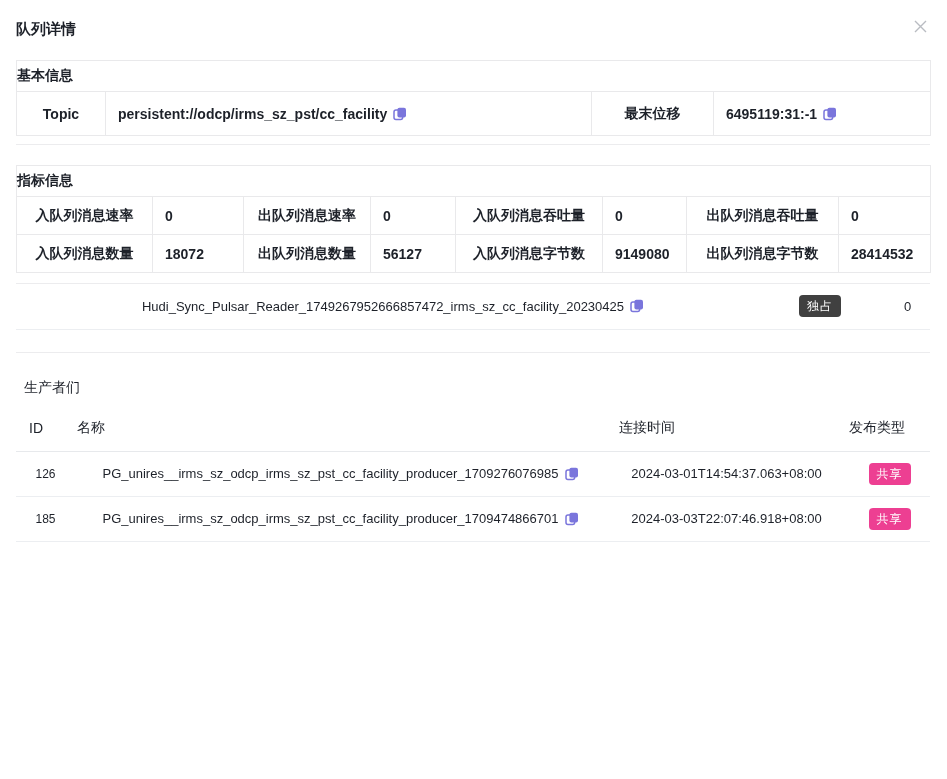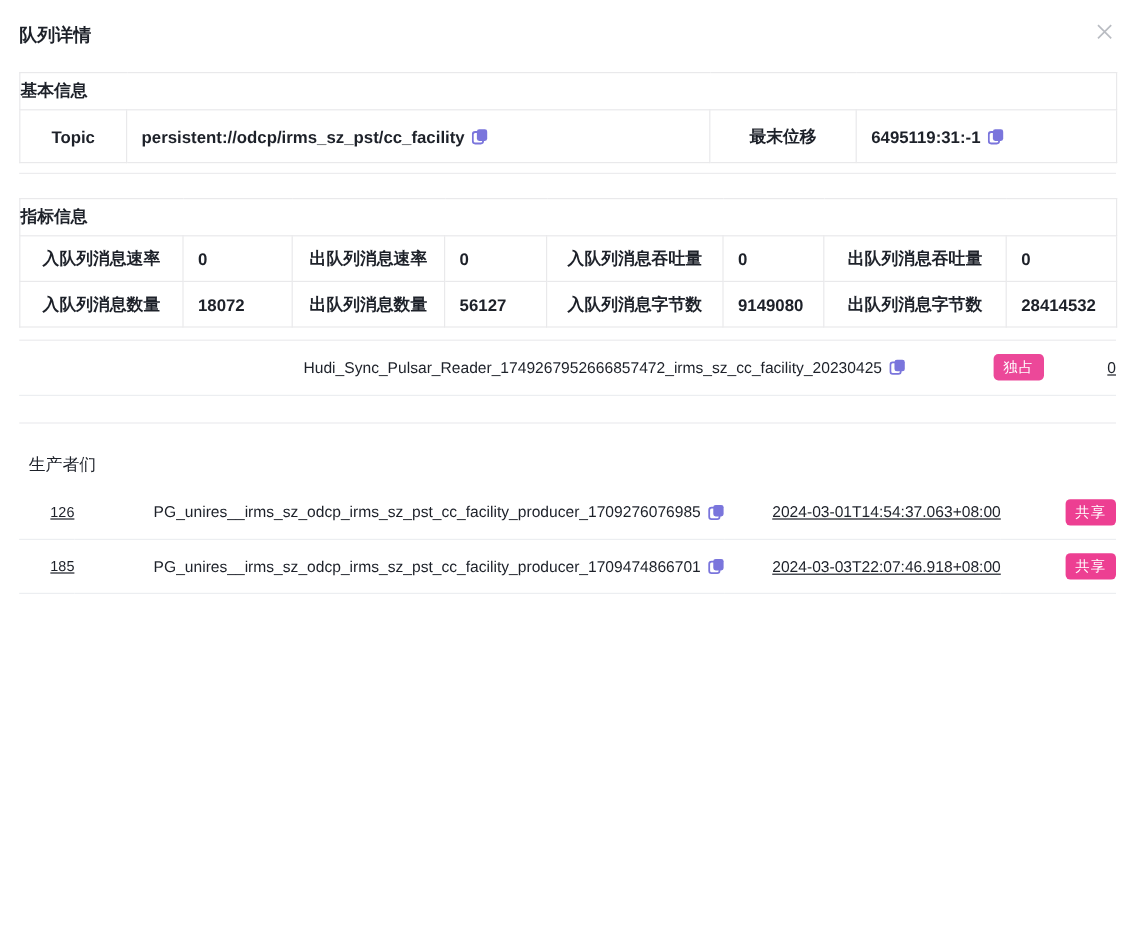--- a/index.html
+++ b/index.html
@@ -35,22 +35,22 @@
   
   .section-title { font-size: 14px; color: #1d2129; margin: 26px 0 8px 8px; }
 
   
   .ltable { width: 914px; border-collapse: collapse; table-layout: fixed; }
   .ltable th {
     font-size: 14px; font-weight: normal; color: #1d2129; text-align: left;
     padding: 14px 0 14px 15px; border-bottom: 1px solid #e7e9ec;
   }
   .ltable td {
-    font-size: 13px; color: #1d2129; text-align: right;
-    padding: 0 0 0 15px; height: 45px; border-bottom: 1px solid #eceef1; text-decoration: underline;
+    font-size: 13px; color: #1d2129; text-align: center;
+    padding: 0 0 0 15px; height: 45px; border-bottom: 1px solid #eceef1;
   }
   .cell-flex { display: inline-flex; align-items: center; gap: 6px; }
 
   
   .badge {
     display: inline-block; color: #fff; font-size: 12px; line-height: 1;
     padding: 5px 8px; border-radius: 4px; letter-spacing: 1px;
   }
 
   
@@ -166,37 +166,43 @@
         <span class="cell-flex">
           <span>Hudi_Sync_Pulsar_Reader_1749267952666857472_irms_sz_cc_facility_20230425</span>
           <button class="copy-btn"><span class="copy-icon">
   <svg width="14" height="14" viewBox="0 0 14 14">
     <rect x="1" y="3" width="8.6" height="9.6" rx="2" fill="none" stroke="#7a75dc" stroke-width="1.5"></rect>
     <rect x="4.4" y="0.8" width="8.6" height="9.6" rx="2" fill="#7a75dc"></rect>
   </svg>
 </span></button>
         </span>
       </td>
-      <td><span class="badge" style="background-color: #ec4899;">独占</span></td>
+      <td><span class="badge" style="background-color: #404040;">独占</span></td>
       <td>0</td>
     </tr>
   </tbody>
     </table>
   <div style="height:22px"></div>
   <div class="divider"></div>
 
   <div class="section-title">生产者们</div>
   <table class="ltable">
     <colgroup>
         <col style="width:46px">
         <col style="width:542px">
         <col style="width:230px">
         <col>
       </colgroup>
     <tbody>
+        <tr>
+      <th style="padding-left:13px">ID</th>
+      <th>名称</th>
+      <th>连接时间</th>
+      <th>发布类型</th>
+    </tr>
     <tr>
       <td style="padding-left:13px;font-size:12px">126</td>
       <td>
         <span class="cell-flex">
           <span>PG_unires__irms_sz_odcp_irms_sz_pst_cc_facility_producer_1709276076985</span>
           <button class="copy-btn"><span class="copy-icon">
   <svg width="14" height="14" viewBox="0 0 14 14">
     <rect x="1" y="3" width="8.6" height="9.6" rx="2" fill="none" stroke="#7a75dc" stroke-width="1.5"></rect>
     <rect x="4.4" y="0.8" width="8.6" height="9.6" rx="2" fill="#7a75dc"></rect>
   </svg>

